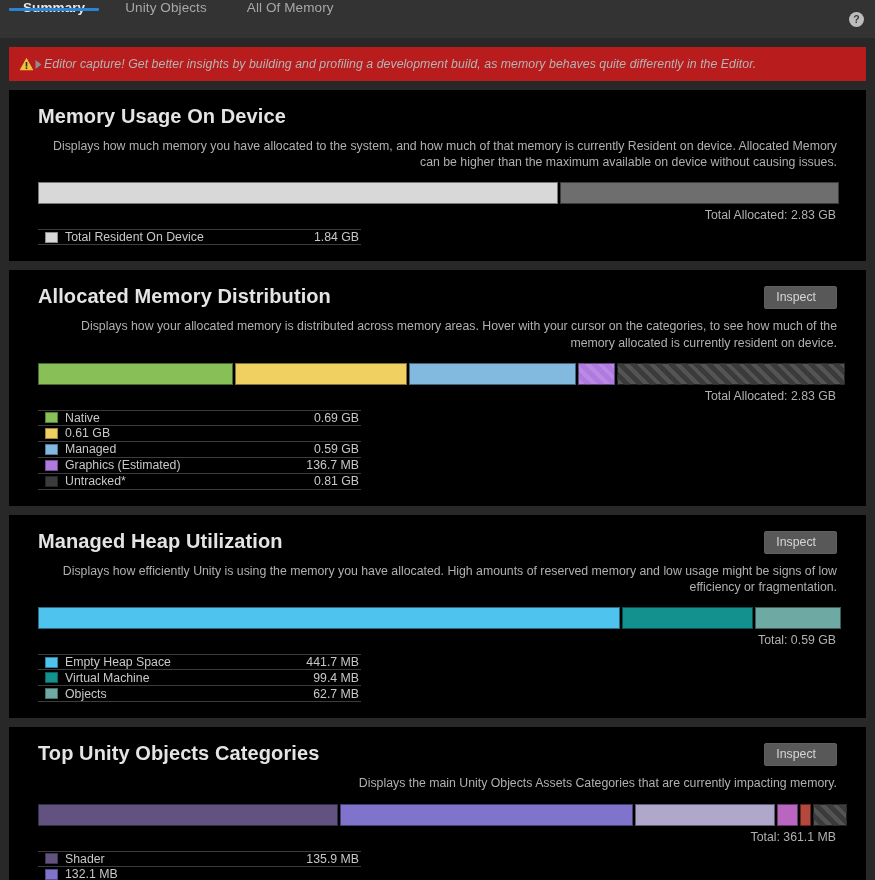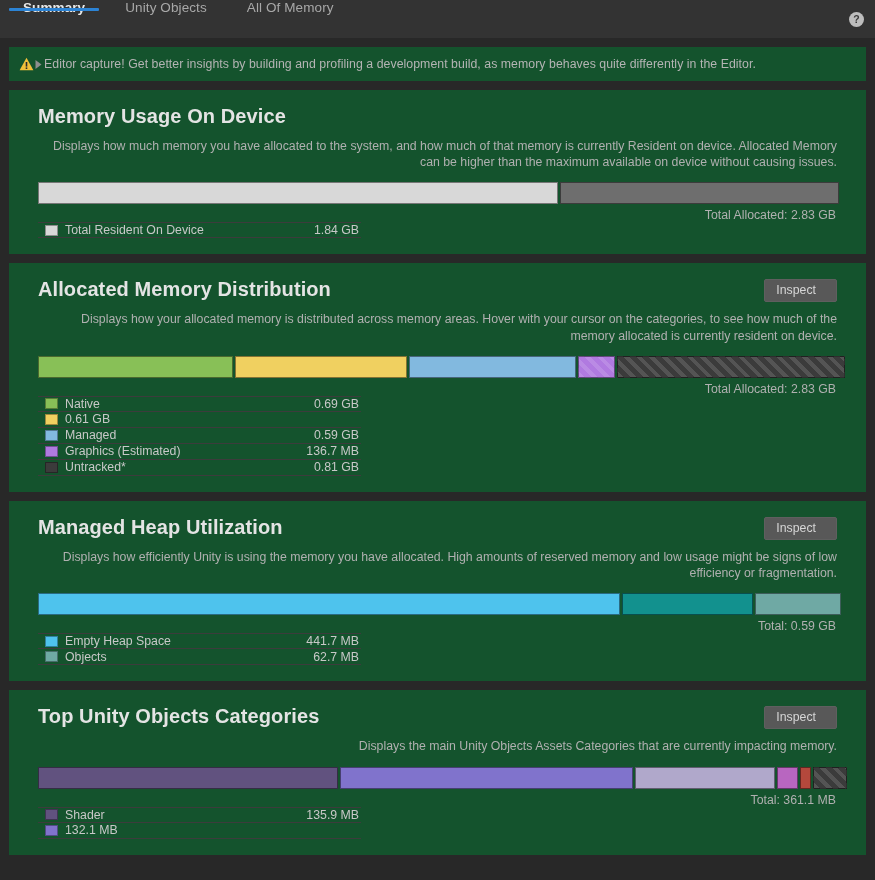--- a/index.html
+++ b/index.html
@@ -29,33 +29,33 @@
   }
   .help-btn {
     position: absolute; right: 10px; top: 50%; transform: translateY(-50%);
     width: 18px; height: 18px; cursor: pointer;
     display: flex; align-items:center; justify-content:center;
   }
   .help-btn svg { display:block; }
 
   
   .banner {
-    margin: 9px 9px 0 9px; background: #14532d; height: 34px;
-    display: flex; align-items: center; padding: 0 10px; 
+    margin: 9px 9px 0 9px; background: #b91c1c; height: 34px;
+    display: flex; align-items: center; padding: 0 10px;  font-style: italic;
   }
   .warn-icon { width: 15px; height: 14px; flex: none; }
   .foldout {
     width: 10px; height: 12px; flex: none; display:flex; align-items:center;
     cursor: pointer;
   }
   .banner-text { font-size: 12.3px; color: #b4b4b4; letter-spacing: .05px;}
 
   
   .section {
-    margin: 9px 9px 0 9px; background: #14532d; padding: 14px 29px 16px 29px;
+    margin: 9px 9px 0 9px; background: #000000; padding: 14px 29px 16px 29px;
     position: relative;
   }
   .sec-head { display: flex; align-items: flex-start; justify-content: space-between; }
   .sec-title {
     font-size: 20px; color: #e4e4e4; font-weight: bold; letter-spacing: .1px;
     line-height: 1.25;
   }
   .inspect-btn {
     background: #585858; color: #d6d6d6; border: 1px solid #5f5f5f;
     font-size: 12.3px; padding: 3px 20px 4px 11px; border-radius: 2px;
@@ -73,21 +73,21 @@
     margin-top: 12px; height: 22px; width: 100%;
     display: flex; gap: 2px; background: transparent;
   }
   .seg { height: 100%; border: 1px solid rgba(0,0,0,.45); }
   .total-line {
     text-align: right; font-size: 12.3px; color: #b0b0b0;
     margin-top: 4px; padding-right: 1px;
   }
 
   
-  .legend { width: 323px; }
+  .legend { margin-top: 7px; width: 323px; }
   .lrow {
     display: flex; align-items: center; height: 16px;
     border-bottom: 1px solid #3c3c3c; font-size: 12.3px; color: #c8c8c8;
   }
   .lrow:first-child { border-top: 1px solid #3c3c3c; }
   .swatch {
     width: 13px; height: 11px; margin-right: 7px; margin-left: 7px; flex: none;
     border: 1px solid rgba(0,0,0,.35);
   }
   .lname { flex: 1; white-space: nowrap; }
@@ -198,20 +198,25 @@
           <div class="seg" title="Objects" style="flex: 0 0 10.8%; background: rgb(111, 169, 164);"></div>
         </div>
         <div class="total-line">Total: 0.59 GB</div>
         <div class="legend">
           <div class="lrow">
             <span class="swatch" style="background: rgb(78, 195, 237);"></span>
             <span class="lname">Empty Heap Space</span>
             <span class="lval">441.7 MB</span>
           </div>
           <div class="lrow">
+            <span class="swatch" style="background: rgb(18, 145, 142);"></span>
+            <span class="lname">Virtual Machine</span>
+            <span class="lval">99.4 MB</span>
+          </div>
+          <div class="lrow">
             <span class="swatch" style="background: rgb(111, 169, 164);"></span>
             <span class="lname">Objects</span>
             <span class="lval">62.7 MB</span>
           </div>
         </div>
       </div>
       <div class="section">
         <div class="sec-head">
           <div class="sec-title">Top Unity Objects Categories</div>
           <button class="inspect-btn">Inspect</button>

